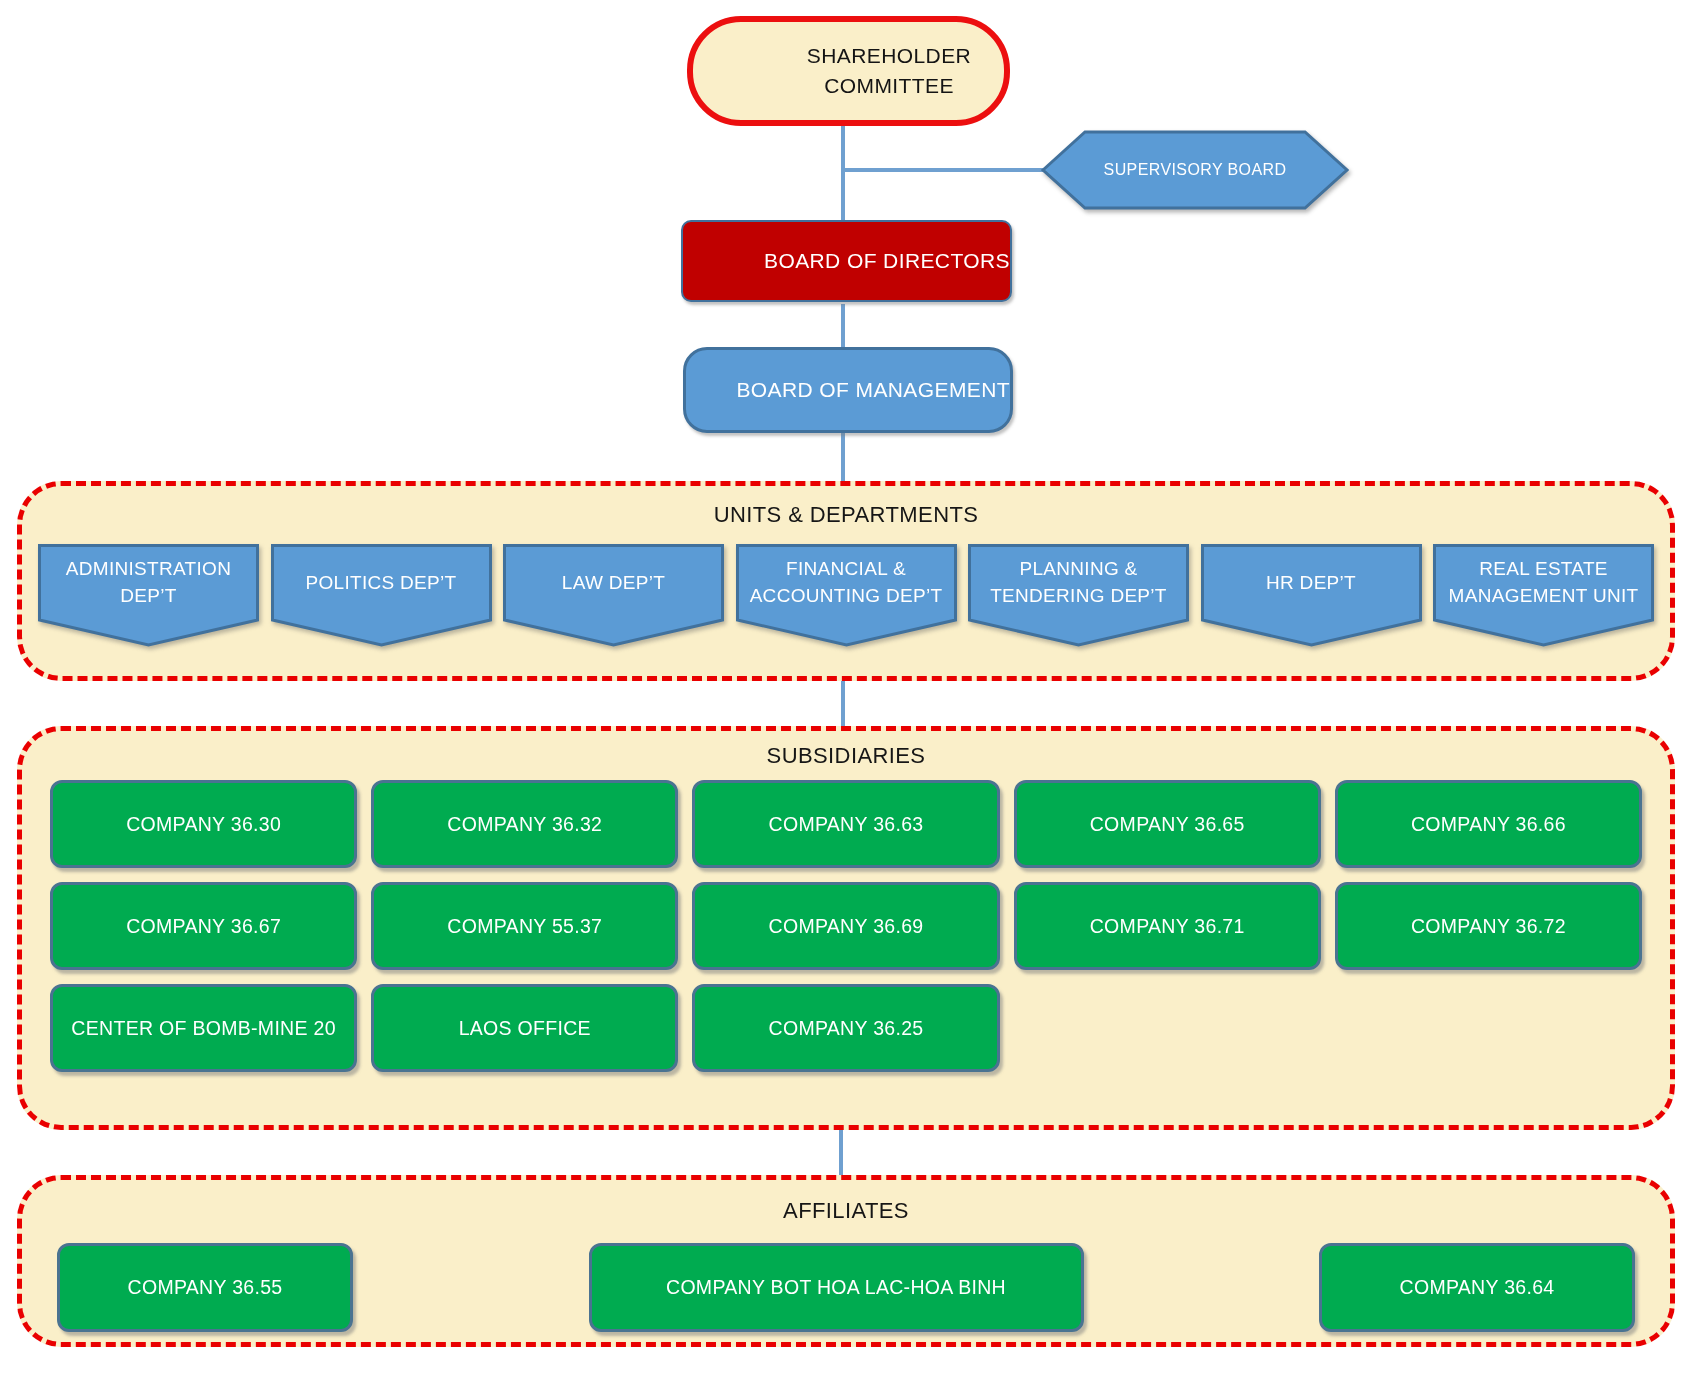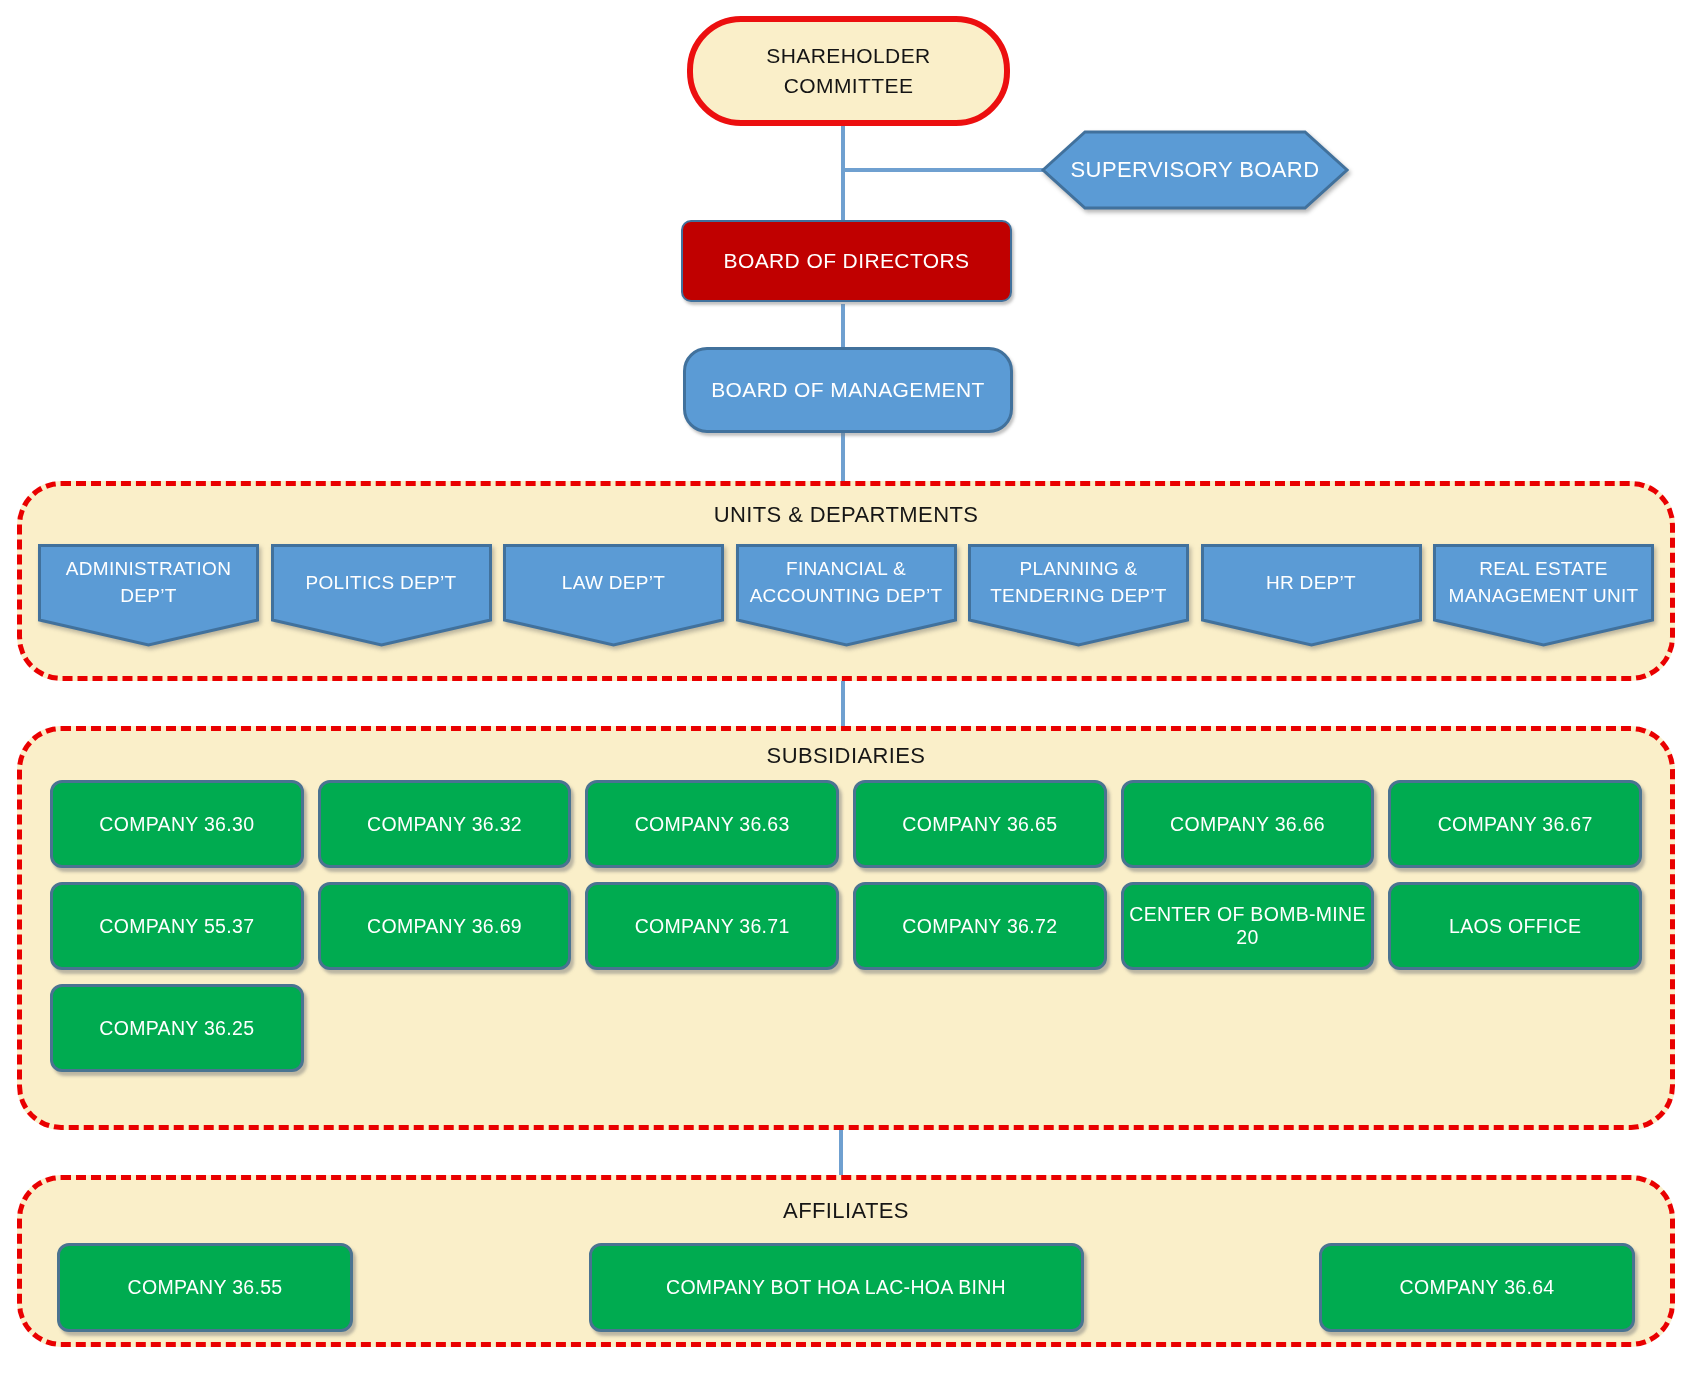--- a/index.html
+++ b/index.html
@@ -7,35 +7,35 @@
     position:relative;width:1694px;height:1385px;background:#fff;
     font-family:"Liberation Sans",sans-serif;overflow:hidden;
     -webkit-font-smoothing:antialiased;
   }
   
   .vline,.hline{position:absolute;background:var(--connector,#6FA0D0);}
   .vline{width:4px;}
   .hline{height:4px;}
   
   .node{
-    position:absolute;display:flex;align-items:center;justify-content:center;
+    position:absolute;display:flex;align-items:center;justify-content:flex-end;
     text-align:center;box-sizing:border-box;letter-spacing:.4px;
   }
   .stadium{
     left:687px;top:16px;width:323px;height:110px;
     background:var(--cream,#FAEFC9);
     border:6px solid var(--red-bright,#EC0F0F);border-radius:54px;
     color:#141414;font-size:21px;line-height:1.45;
   }
   .stadium .inner{width:230px;}
   .hex-wrap{left:1041px;top:130px;width:308px;height:80px;position:absolute;}
   .hex-wrap svg{position:absolute;left:0;top:0;filter:drop-shadow(2px 3px 2px rgba(90,90,90,.45));}
   .hex-label{
     position:absolute;inset:0;display:flex;align-items:center;justify-content:center;
-    color:#fff;font-size:22px;letter-spacing:.4px;
+    color:#fff;font-size:16px;letter-spacing:.4px;
   }
   .bod{
     left:681px;top:220px;width:331px;height:82px;
     background:var(--dark-red,#C00000);
     border:2.5px solid var(--blue-border,#41719C);border-radius:10px;
     color:#fff;font-size:21px;box-shadow:2px 3px 3px rgba(120,120,120,.45);
   }
   .bom{
     left:683px;top:347px;width:330px;height:86px;
     background:var(--blue-fill,#5B9BD5);
@@ -74,21 +74,21 @@
   
   .green-box{
     background:var(--green-fill,#00AB50);
     border:3.5px solid var(--green-border,#4A7391);border-radius:12px;
     color:#fff;display:flex;align-items:center;justify-content:center;
     text-align:center;font-size:19.5px;letter-spacing:.3px;
     box-sizing:border-box;box-shadow:3px 4px 3px rgba(125,125,125,.5);
   }
   .subs-grid{
     margin:9px 28px 0;
-    display:grid;grid-template-columns:repeat(6,1fr);
+    display:grid;grid-template-columns:repeat(5,1fr);
     column-gap:30px;row-gap:25px;gap:14px;
   }
   .subs-grid .green-box{height:88px;}
   .affil-row{
     margin:17px 35px 0;display:flex;justify-content:space-between;gap:27px;
   }
   .affil-row .green-box{height:89px;}
   .affil-small{width:296px;}
   .affil-wide{width:495px;}
   .affil-right{width:316px;}

